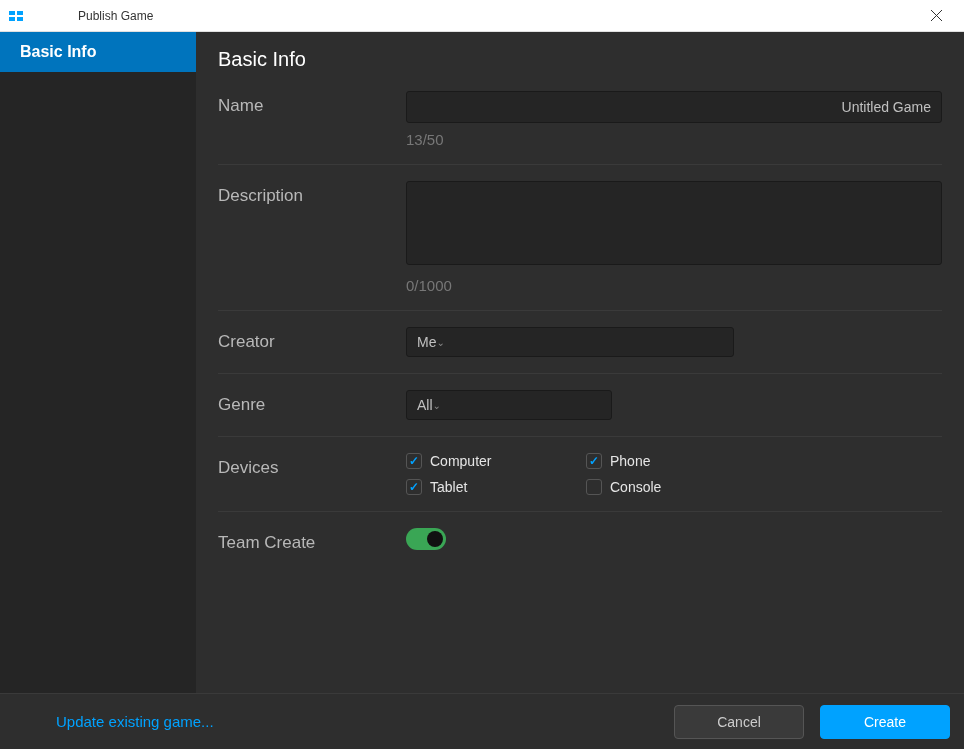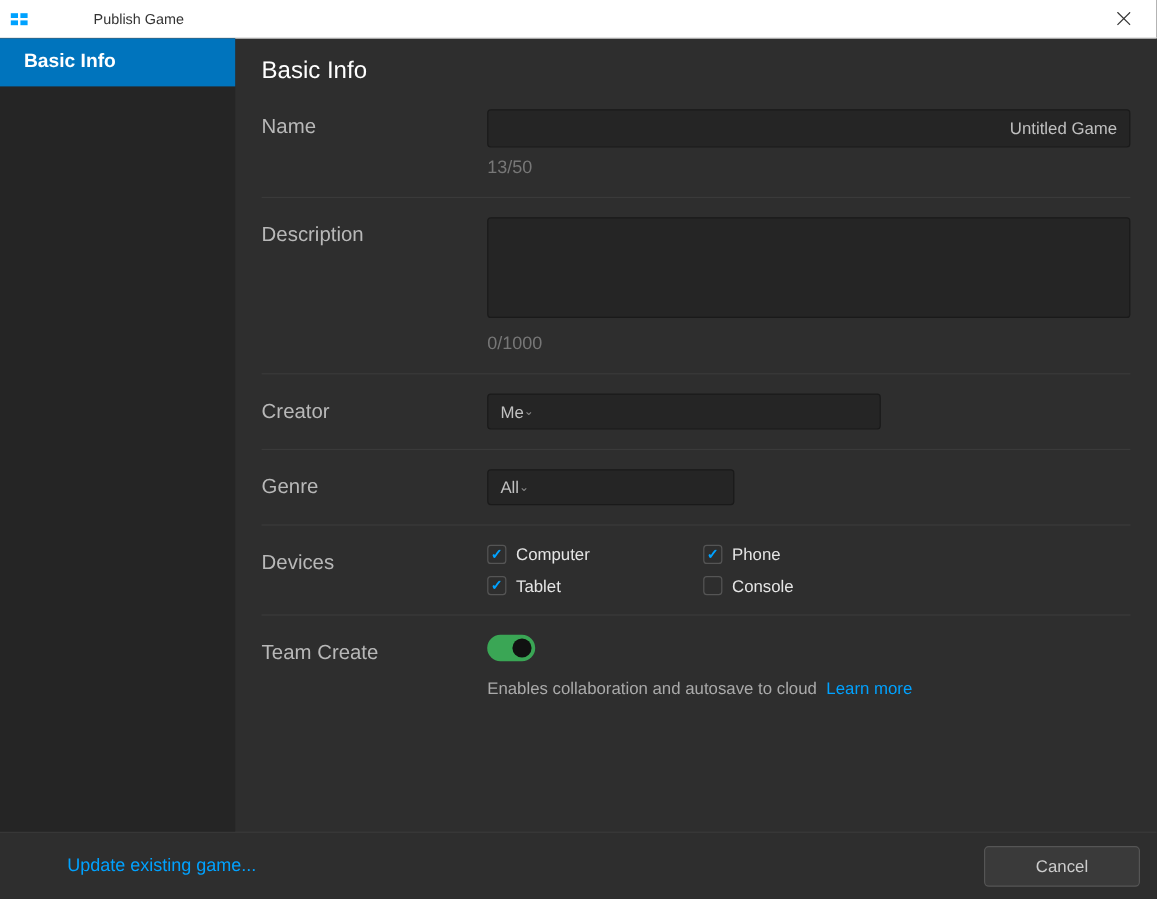--- a/index.html
+++ b/index.html
@@ -347,28 +347,25 @@
         </div>
       </div>
     </div>
 
     <div class="form-row no-border">
       <div class="form-label">Team Create</div>
       <div class="form-control">
         <div class="toggle">
           <div class="toggle-knob"></div>
         </div>
-        <div class="helper-text">
-          <span>Enables collaboration and autosave to cloud</span>
-          <a class="helper-link">Learn more</a>
-        </div>
       </div>
     </div>
 
   </div>
 </div>
 
 <div class="footer">
   <span class="footer-link">Update existing game...</span>
   <div class="footer-buttons">
     <button class="btn btn-cancel">Cancel</button>
+    <button class="btn btn-create">Create</button>
   </div>
 </div>
 
 </body></html>

